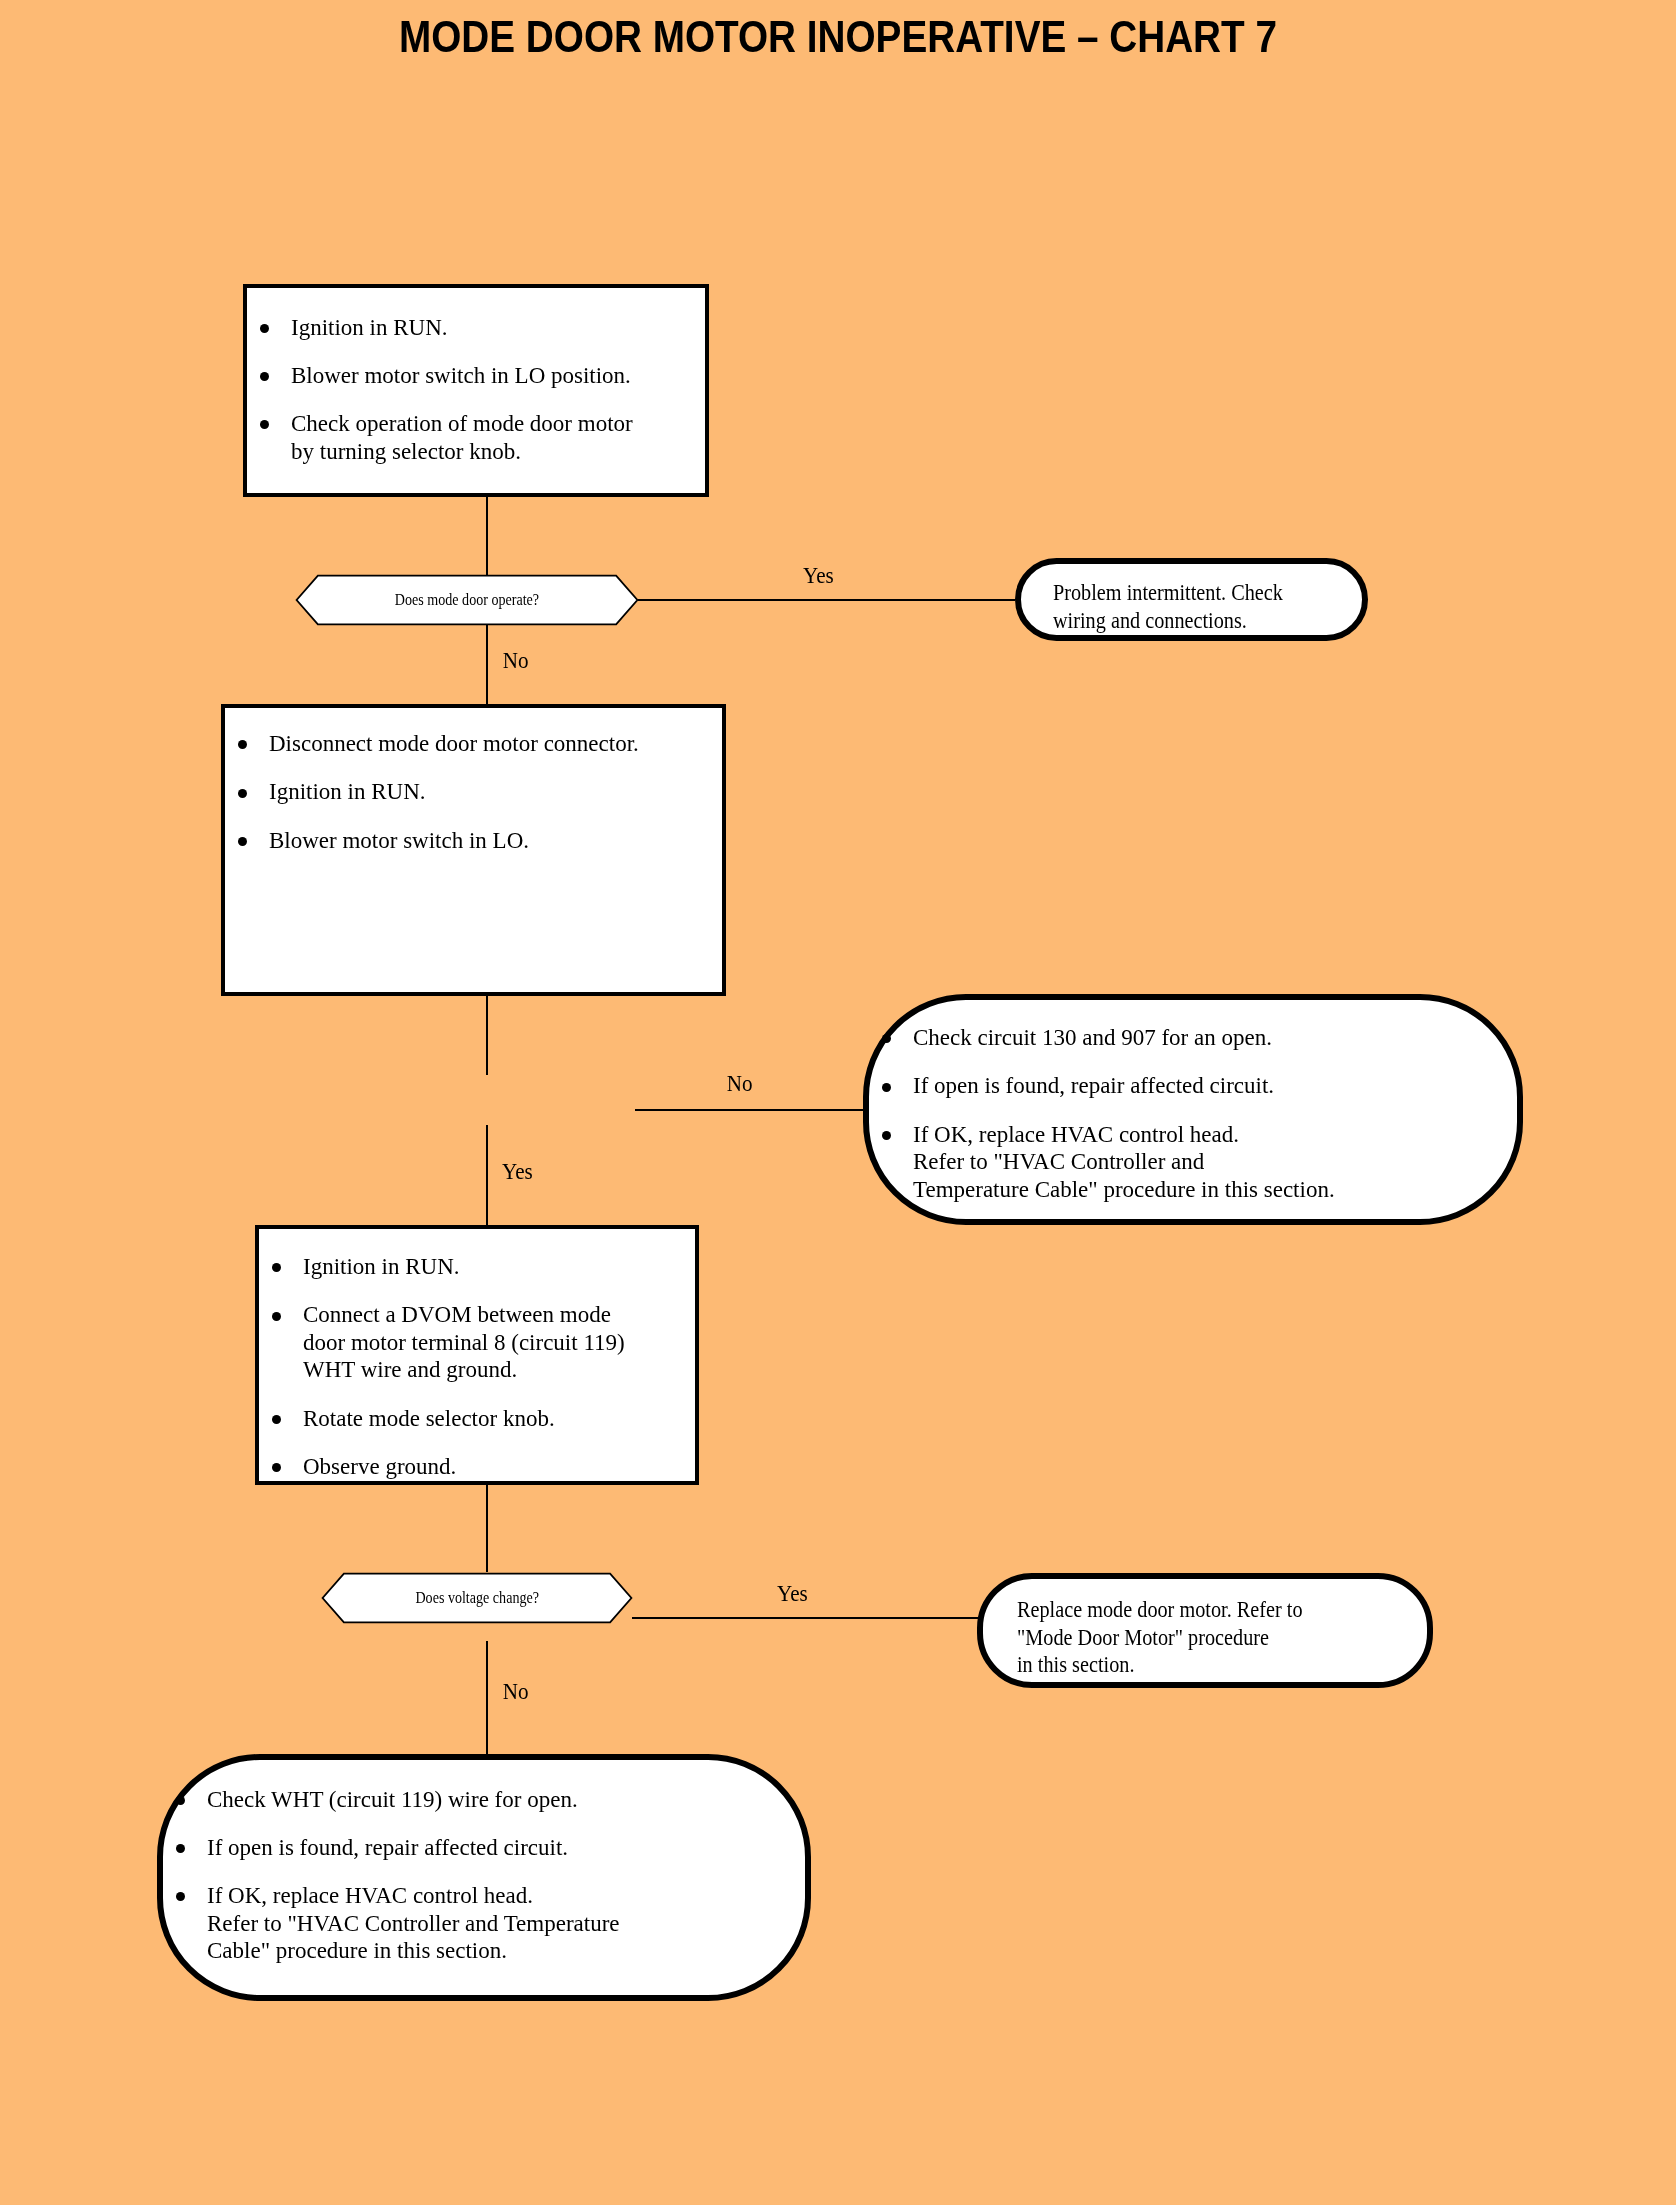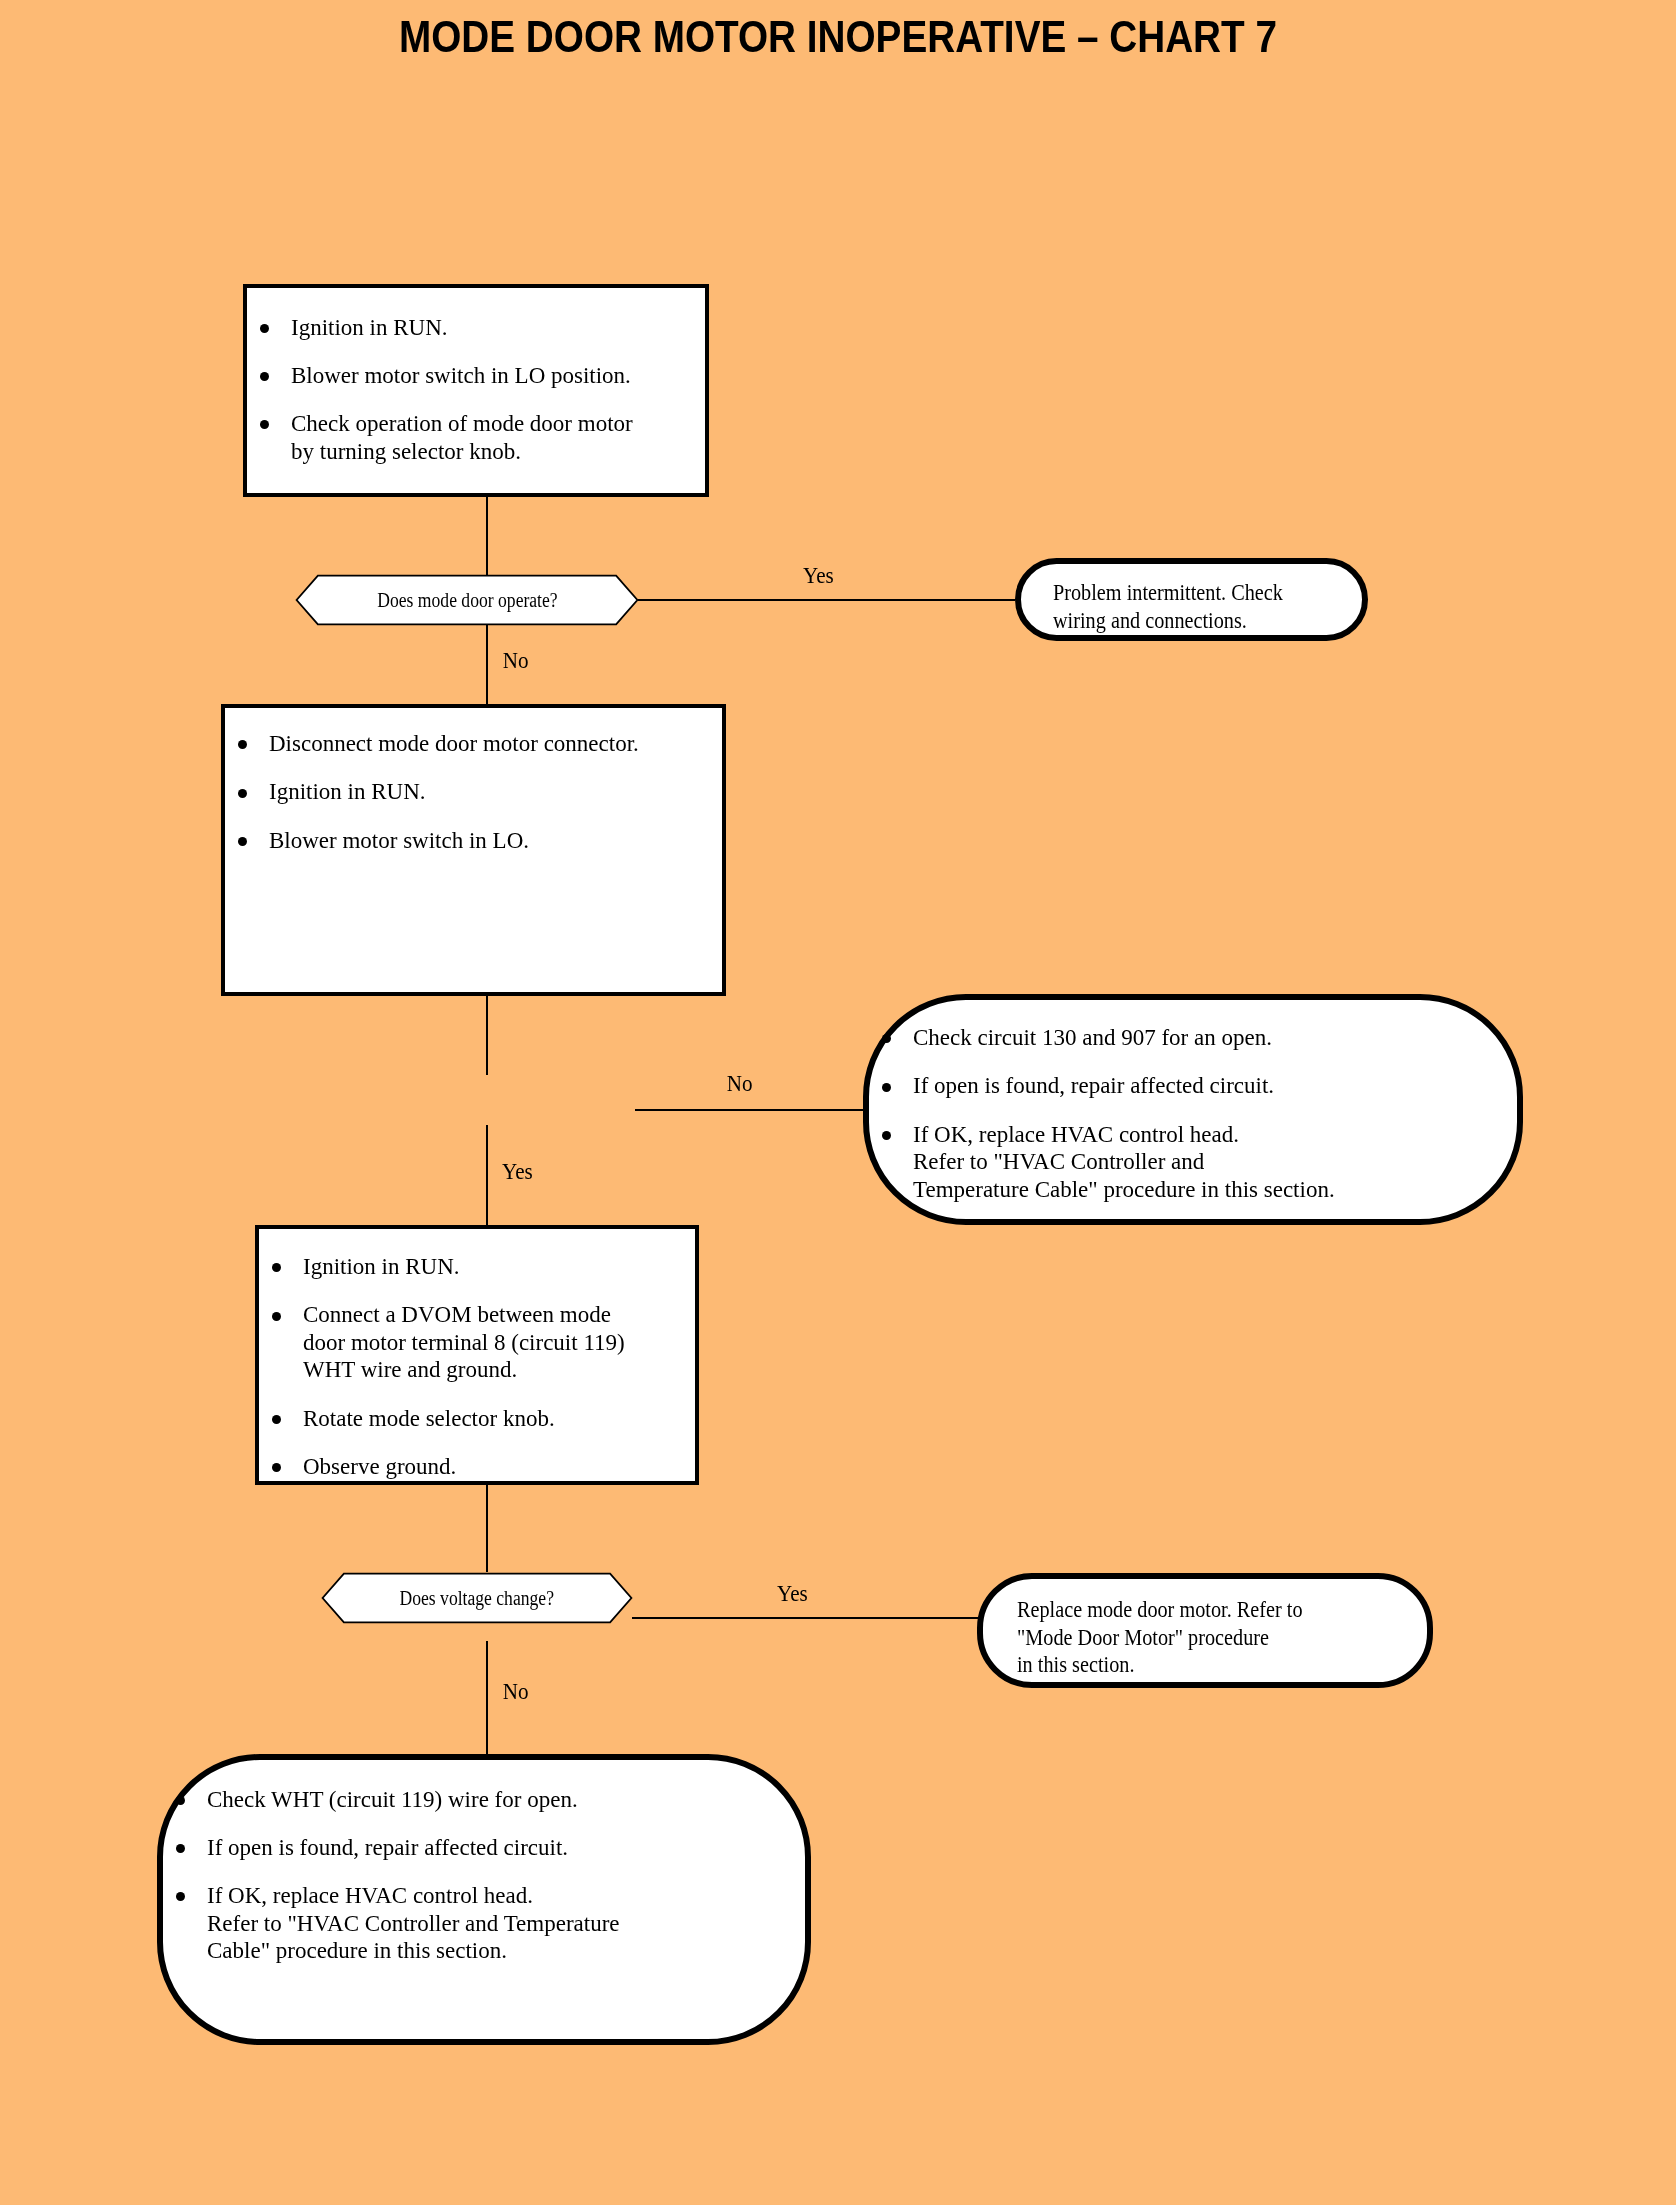--- a/index.html
+++ b/index.html
@@ -96,21 +96,21 @@
   .decision .dec-label {
     position: absolute;
     left: 0;
     top: 0;
     width: 100%;
     height: 100%;
     display: flex;
     align-items: center;
     justify-content: center;
     font-family: "Liberation Serif", "DejaVu Serif", serif;
-    font-size: 20px;
+    font-size: 16px;
     white-space: nowrap;
   }
   .decision .dec-label span {
     transform: scaleX(0.88);
   }
 
   
   .vline {
     position: absolute;
     width: 1.8px;
@@ -275,21 +275,21 @@
       <span>Does voltage change?</span>
     </div>
   </div>
 
   <div class="term-box tight" style="left:977px; top:1573px; width:456px; height:115px;">
     <div class="node-text" style="margin:17px 0 0 34px;">Replace mode door motor. Refer to
 "Mode Door Motor" procedure
 in this section.</div>
   </div>
 
-  <div class="term-box" style="left:157px; top:1754px; width:654px; height:291px;">
+  <div class="term-box" style="left:157px; top:1754px; width:654px; height:247px;">
     <ul class="bullet-list" style="margin:25.5px 18px 0 0;">
       <li>
         <span class="bullet"></span>
         <span class="node-text">Check WHT (circuit 119) wire for open.</span>
       </li>
       <li>
         <span class="bullet"></span>
         <span class="node-text">If open is found, repair affected circuit.</span>
       </li>
       <li>

